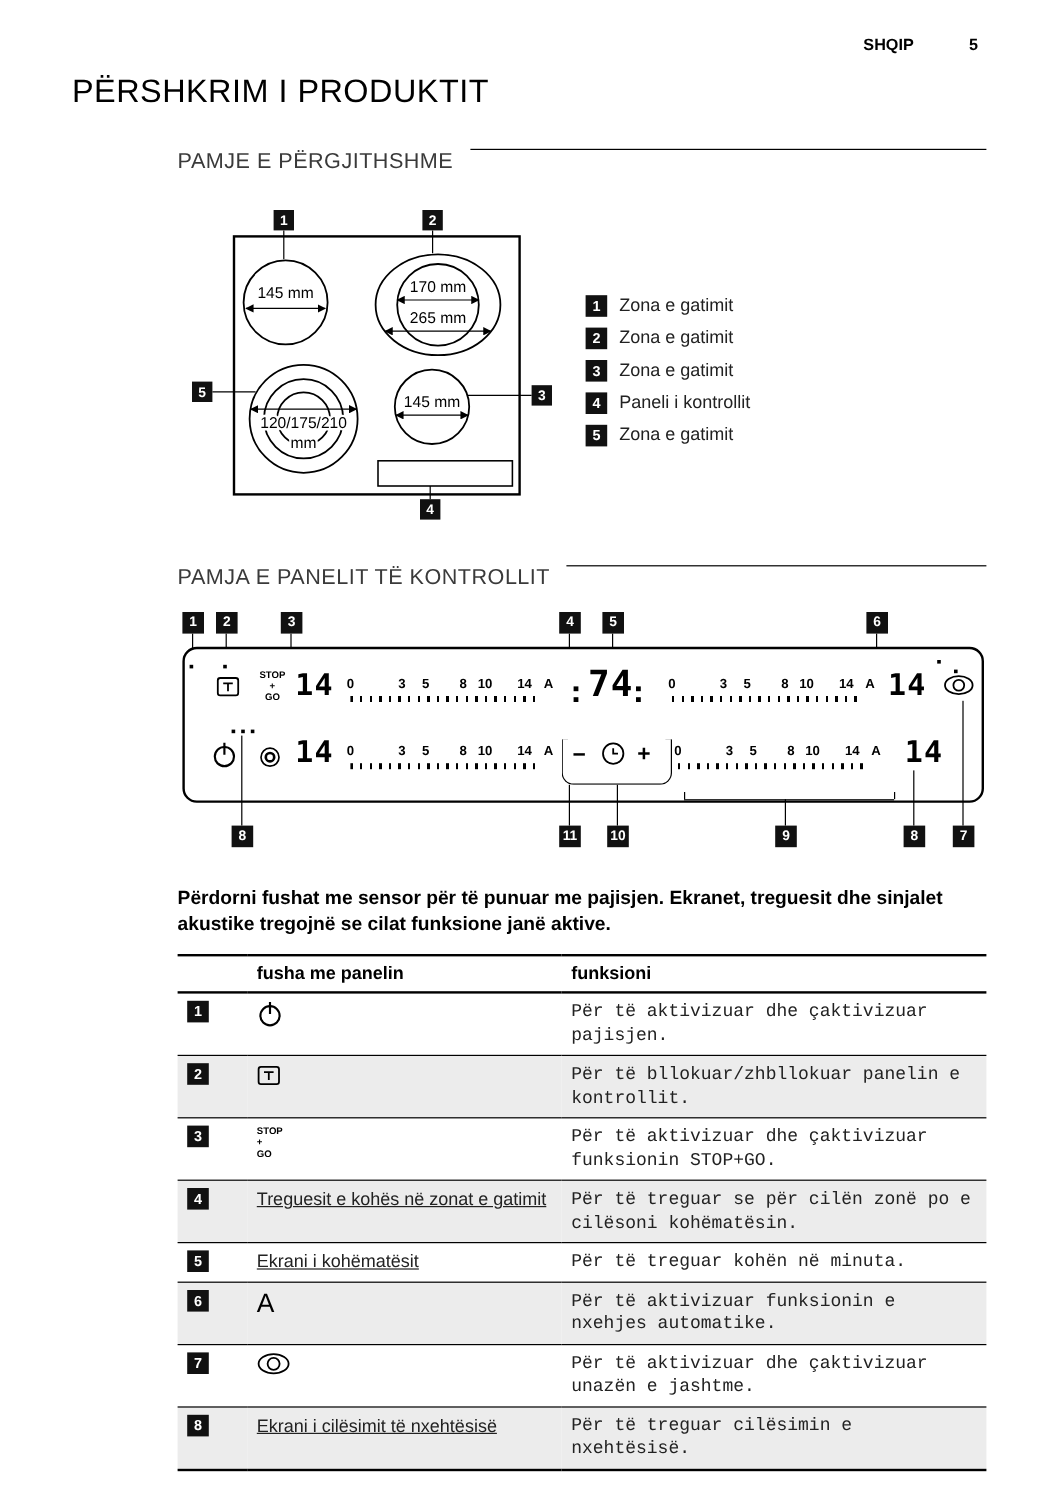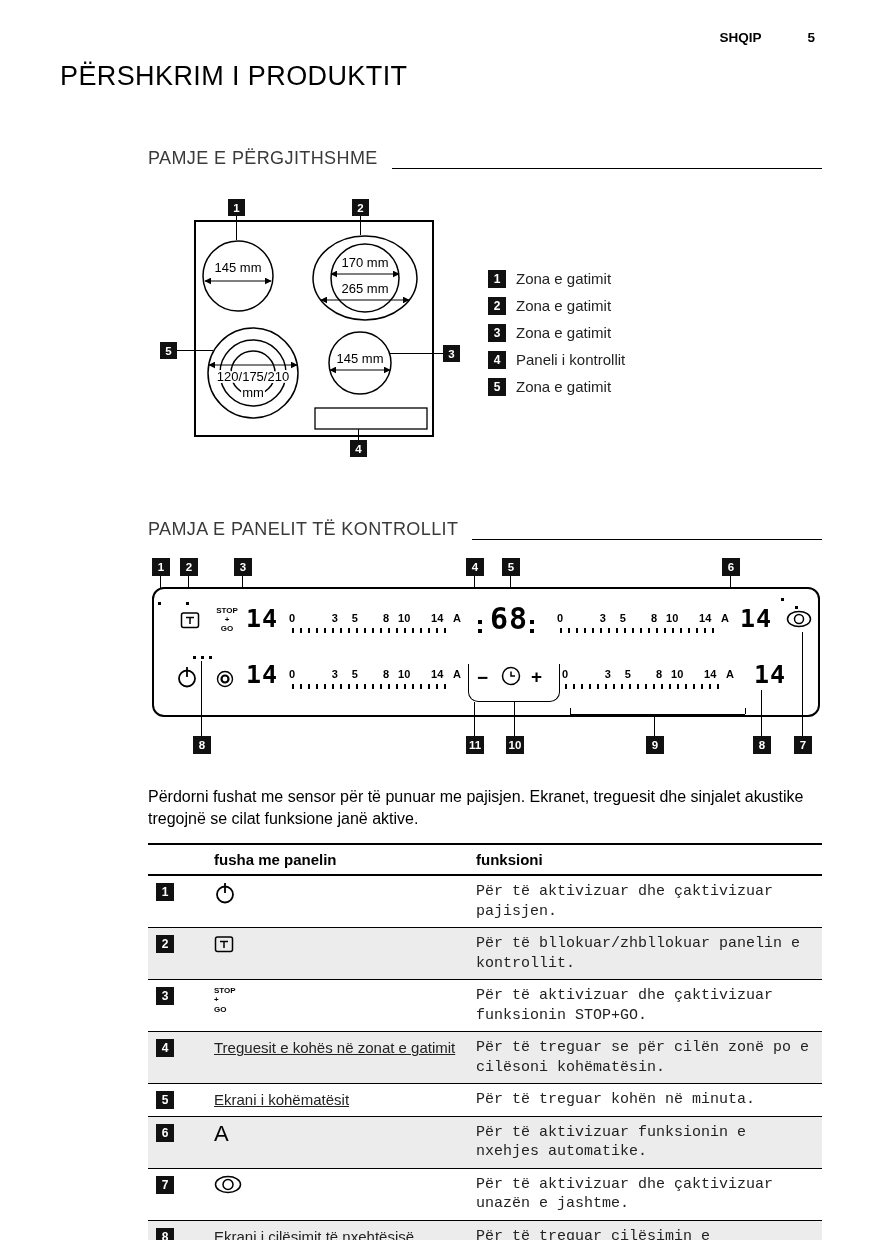--- a/index.html
+++ b/index.html
@@ -7,21 +7,21 @@
   body {
     width:875px; height:1240px; position:relative; overflow:hidden;
     font-family:"Liberation Sans", sans-serif; color:#000;
   }
   
   .topbar { display:flex; justify-content:flex-end; gap:46px; padding:30px 60px 0 0;
             font-size:13.5px; font-weight:bold; }
   h1.title { margin:16px 0 0 60px; font-size:27px; font-weight:400; letter-spacing:.4px; }
 
   .sec { margin:0 53px 0 148px; }
-  .sec-head { display:flex; align-items:flex-end; margin-top:56px; }
+  .sec-head { display:flex; align-items:flex-start; margin-top:32px; }
   .sec-head .txt { font-size:18px; color:#3a3a3a; letter-spacing:.4px; white-space:nowrap; }
   .sec-head .rule { flex:1; height:1px; background:#000; margin-left:14px; }
 
   
   .diagram-row { display:flex; margin-left:160px; margin-top:24px; }
   .cooktop { flex:none; }
   .cooktop circle, .cooktop ellipse { fill:none; stroke:#000; stroke-width:1.5; }
   .cooktop rect.outline { fill:#fff; stroke:#000; stroke-width:2; }
   .cooktop rect.panelbox { fill:#fff; stroke:#000; stroke-width:1.3; }
   .dim { stroke:#000; stroke-width:1; marker-start:url(#ah); marker-end:url(#ah); }
@@ -56,21 +56,21 @@
   .pm { font-size:19px; font-weight:bold; line-height:1; }
   .scale { width:165px; }
   .scale-labels { position:relative; height:13px; }
   .scale-labels span { position:absolute; transform:translateX(-50%); font-size:11px; font-weight:bold; top:0; }
   .scale-ticks { margin-top:3px; height:5px; width:96%;
                  background:repeating-linear-gradient(90deg,#000 0 2px,transparent 2px 8px); }
   .bracket { position:absolute; border:1px solid #000; border-top:none;
              border-radius:0 0 10px 10px; }
 
   
-  .intro { margin:20px 53px 0 148px; font-size:16px; font-weight:normal; line-height:1.35; width:674px; }
+  .intro { margin:20px 53px 0 148px; font-size:16px; font-weight:bold; line-height:1.35; width:674px; }
   table.sensors { margin:14px 0 0 148px; width:674px; border-collapse:collapse;
                   border-top:2px solid #000; border-bottom:2px solid #000; }
   table.sensors th { text-align:left; font-size:15px; font-weight:bold; padding:6px 8px;
                      border-bottom:2px solid #000; }
   table.sensors td { font-size:15px; padding:6px 8px; vertical-align:top; }
   table.sensors tbody tr + tr td { border-top:1px solid #000; }
   table.sensors tbody tr:nth-child(even) { background:#ececec; }
   .c-num { width:58px; }
   .c-sensor { width:262px; }
   .c-func { color:#222; line-height:1.3;font-family:Liberation Mono, monospace; }
@@ -232,21 +232,21 @@
         <span style="left: 57%;">8</span>
         <span style="left: 68%;">10</span>
         <span style="left: 88%;">14</span>
         <span style="left: 100%;">A</span>
       </div>
       <div class="scale-ticks"></div>
   </div>
 
   <i class="tdot" style="left:478px;top:66px"></i>
   <i class="tdot" style="left:478px;top:75px"></i>
-  <div class="cpi seg big" style="left:490px;top:50px">68</div>
+  <div class="cpi seg big" style="left:490px;top:50px">74</div>
   <i class="tdot" style="left:530px;top:66px"></i>
   <i class="tdot" style="left:530px;top:75px"></i>
 
   <div class="cpi scale" style="left:560px;top:58px">
     <div class="scale-labels">
         <span style="left: 0%;">0</span>
         <span style="left: 26%;">3</span>
         <span style="left: 38%;">5</span>
         <span style="left: 57%;">8</span>
         <span style="left: 68%;">10</span>

